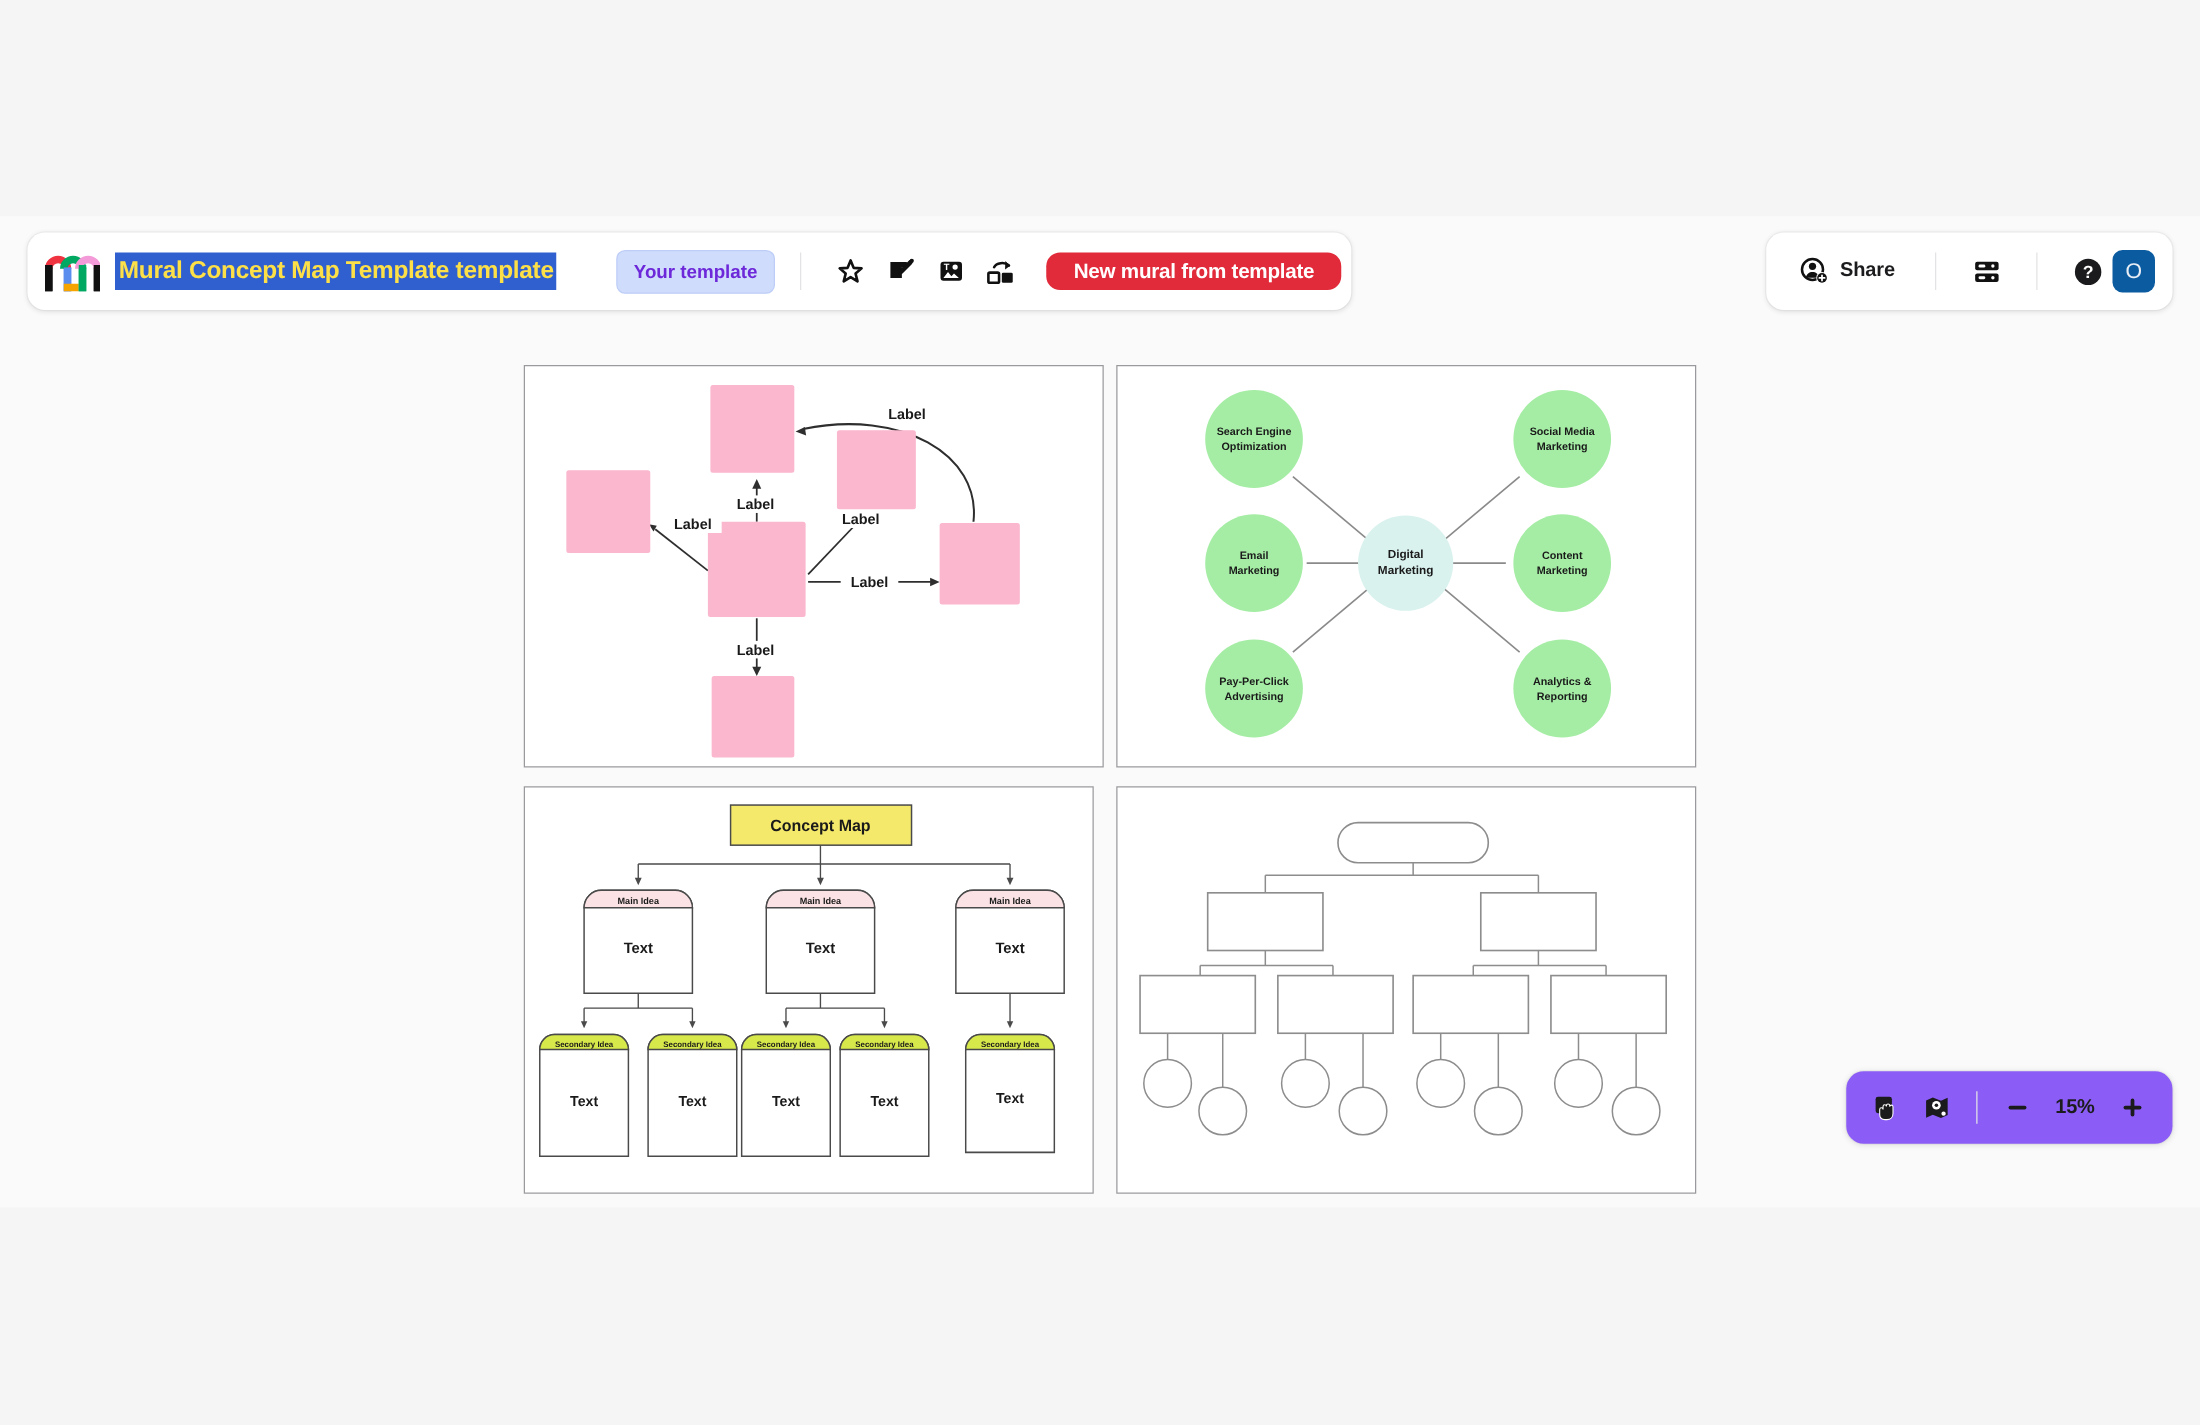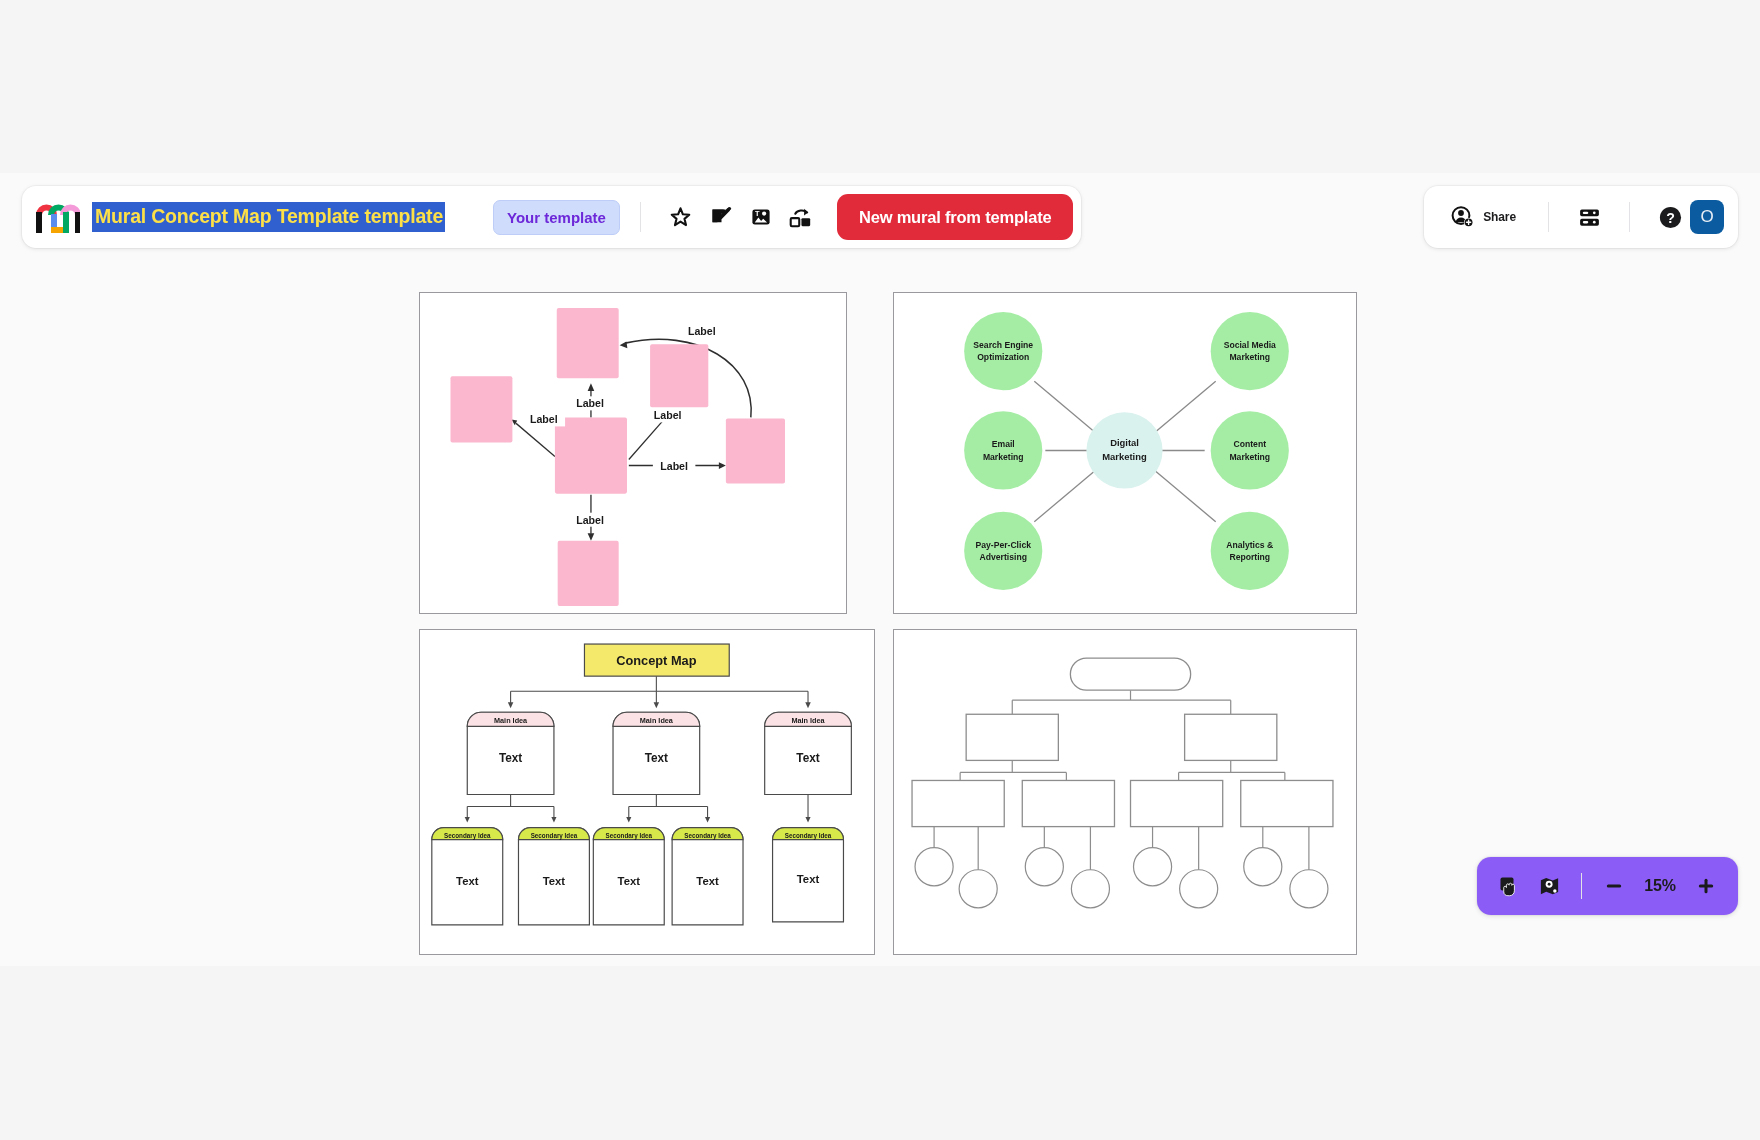--- a/index.html
+++ b/index.html
@@ -100,21 +100,21 @@
   }
 
   .btn-new-mural {
     background: #e12a3a;
     color: #ffffff;
     font-size: 16.5px;
     font-weight: bold;
     border: none;
     border-radius: 11px;
     padding: 0 22px;
-    height: 46px;
+    height: 30px;
     margin-left: 16px;
     margin-right: 8px;
     white-space: nowrap;
     cursor: pointer;
     letter-spacing: -0.2px;
   }
 
   
   .header-right {
     position: absolute;
@@ -133,21 +133,21 @@
     display: flex;
     align-items: center;
     gap: 9px;
     padding: 7px 12px;
     border-radius: 8px;
     cursor: pointer;
     border: none;
     background: transparent;
   }
   .share-label {
-    font-size: 12px;
+    font-size: 16px;
     font-weight: bold;
     color: #1c1c1e;
     letter-spacing: -0.1px;
   }
 
   .avatar {
     width: 34px;
     height: 34px;
     background: #0a5ba0;
     color: #e8eef5;
@@ -160,21 +160,21 @@
     flex: none;
     cursor: pointer;
   }
 
   
   .panel {
     position: absolute;
     background: #ffffff;
     border: 1.6px solid #9a9a9e;
   }
-  #panel-1 { left: 419px; top: 292px; width: 428px; height: 322px; }
+  #panel-1 { left: 419px; top: 292px; width: 464px; height: 322px; }
   #panel-2 { left: 893px; top: 292px; width: 464px; height: 322px; }
   #panel-3 { left: 419px; top: 629px; width: 456px; height: 326px; }
   #panel-4 { left: 893px; top: 629px; width: 464px; height: 326px; }
 
   .panel svg { display: block; width: 100%; height: 100%; }
 
   .lbl {
     font-family: "Liberation Sans", sans-serif;
     font-weight: bold;
     fill: #1a1a1a;

